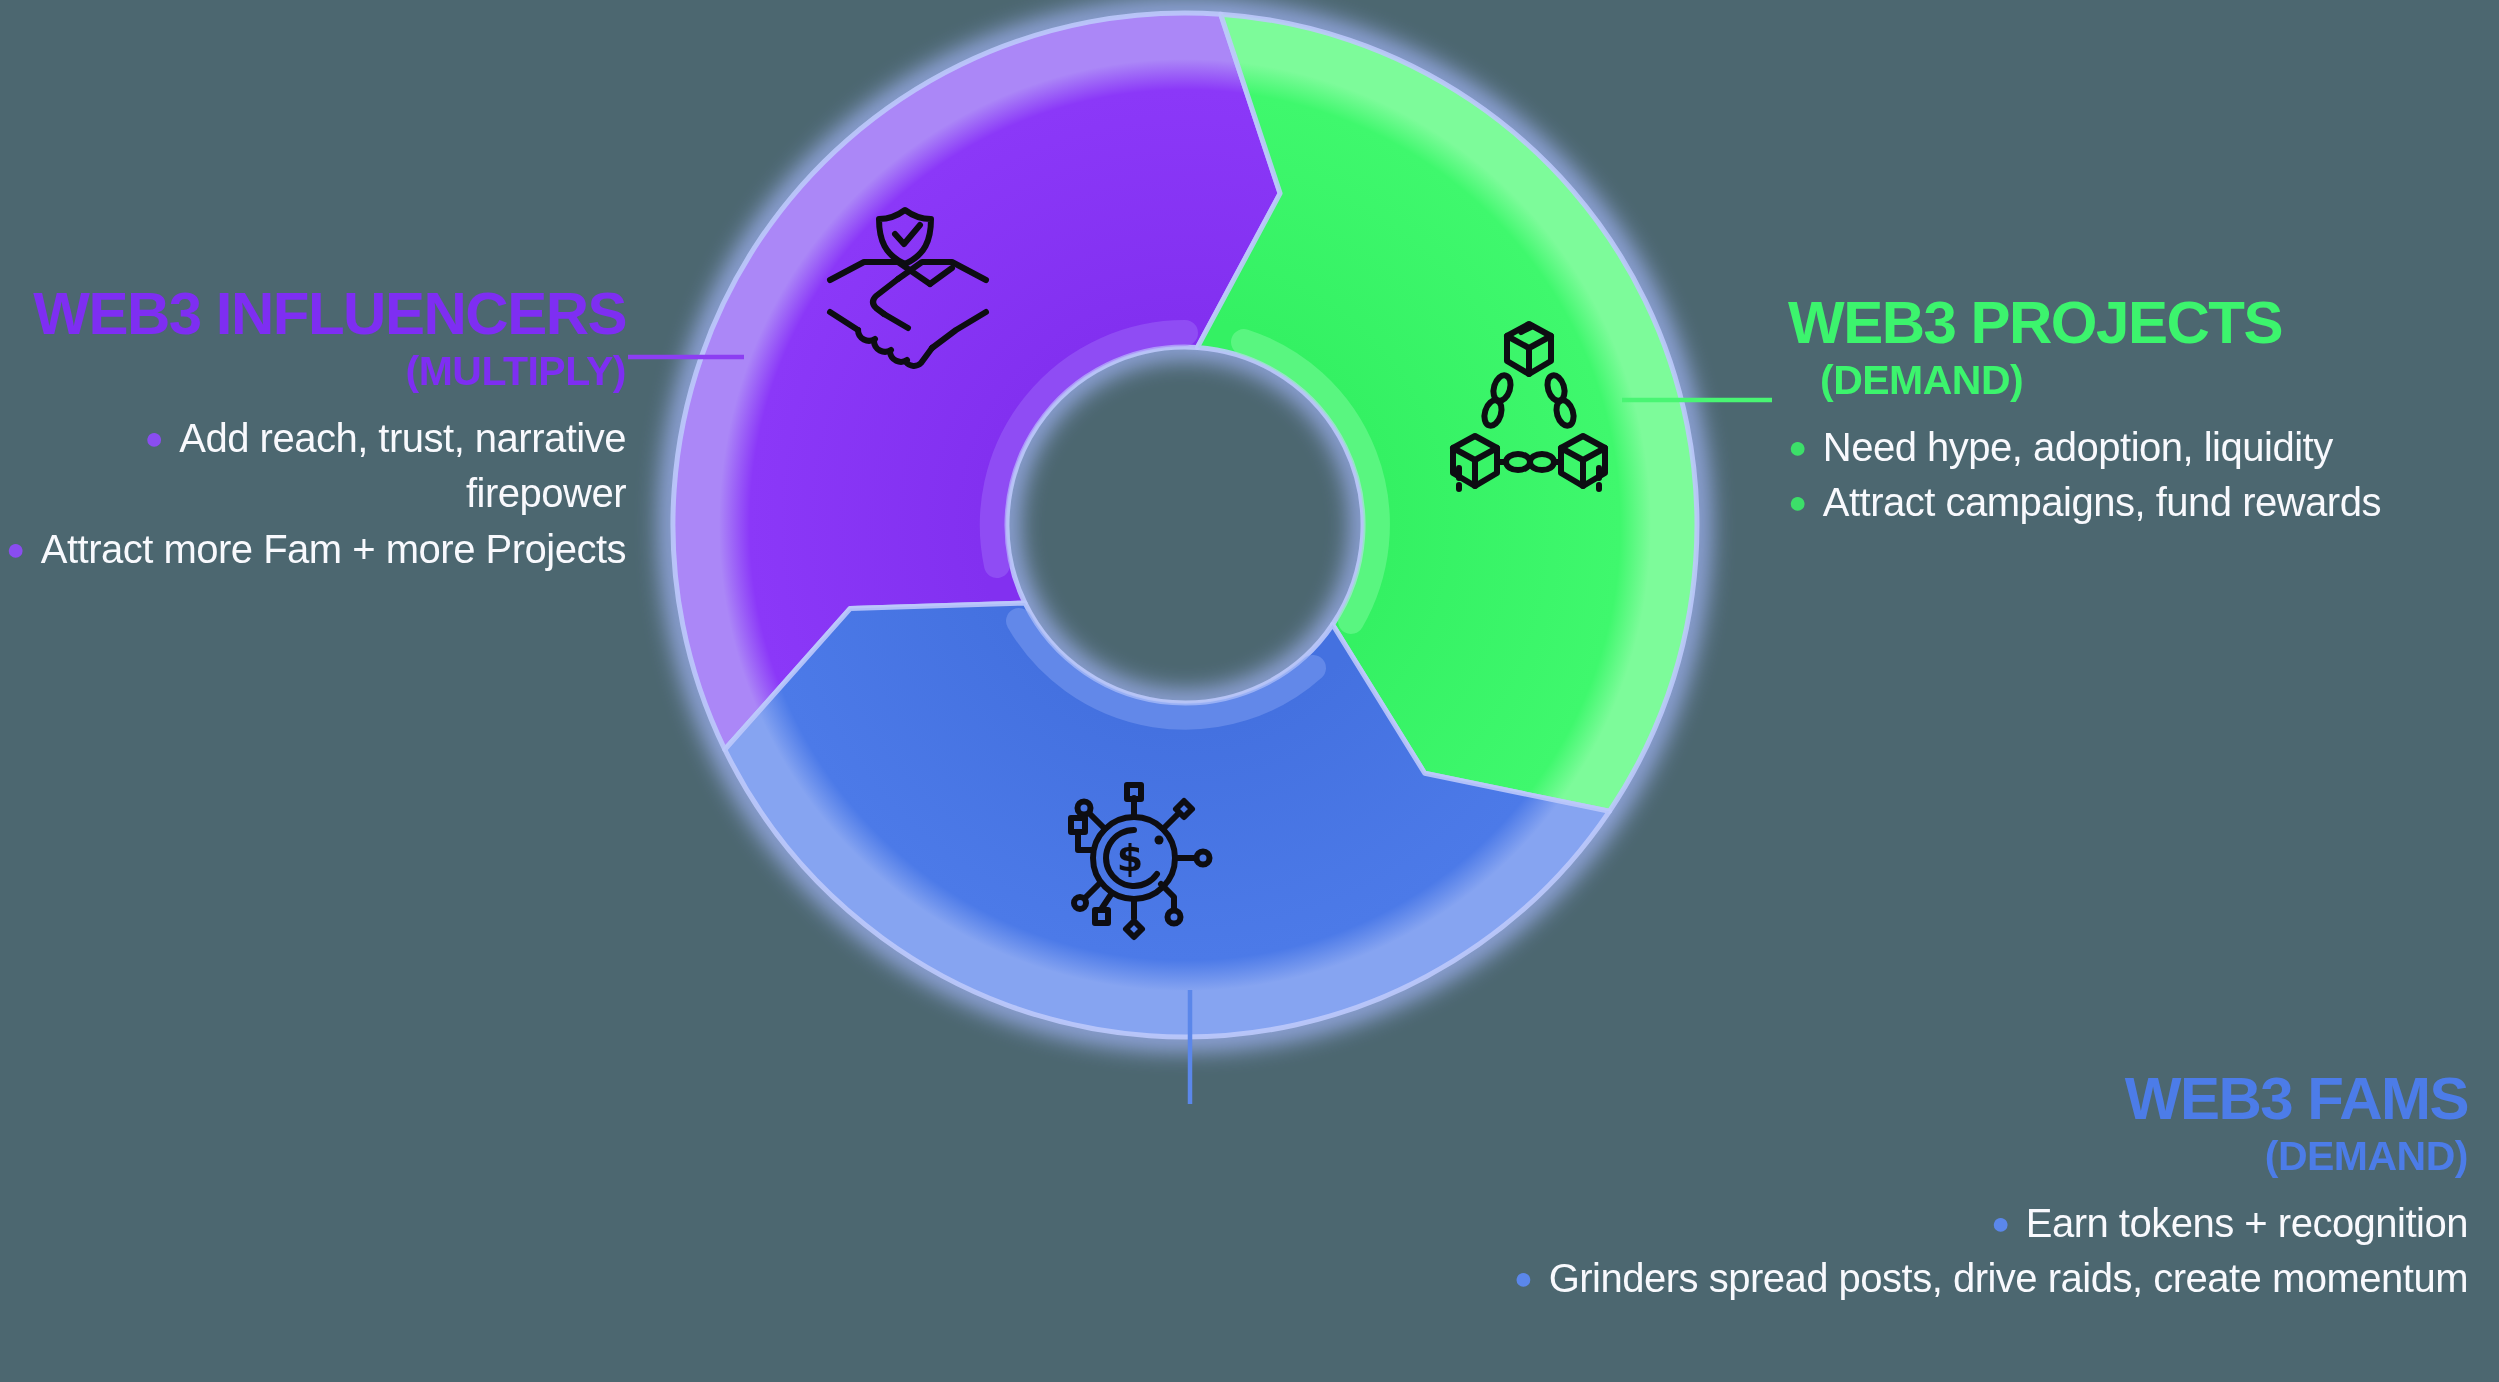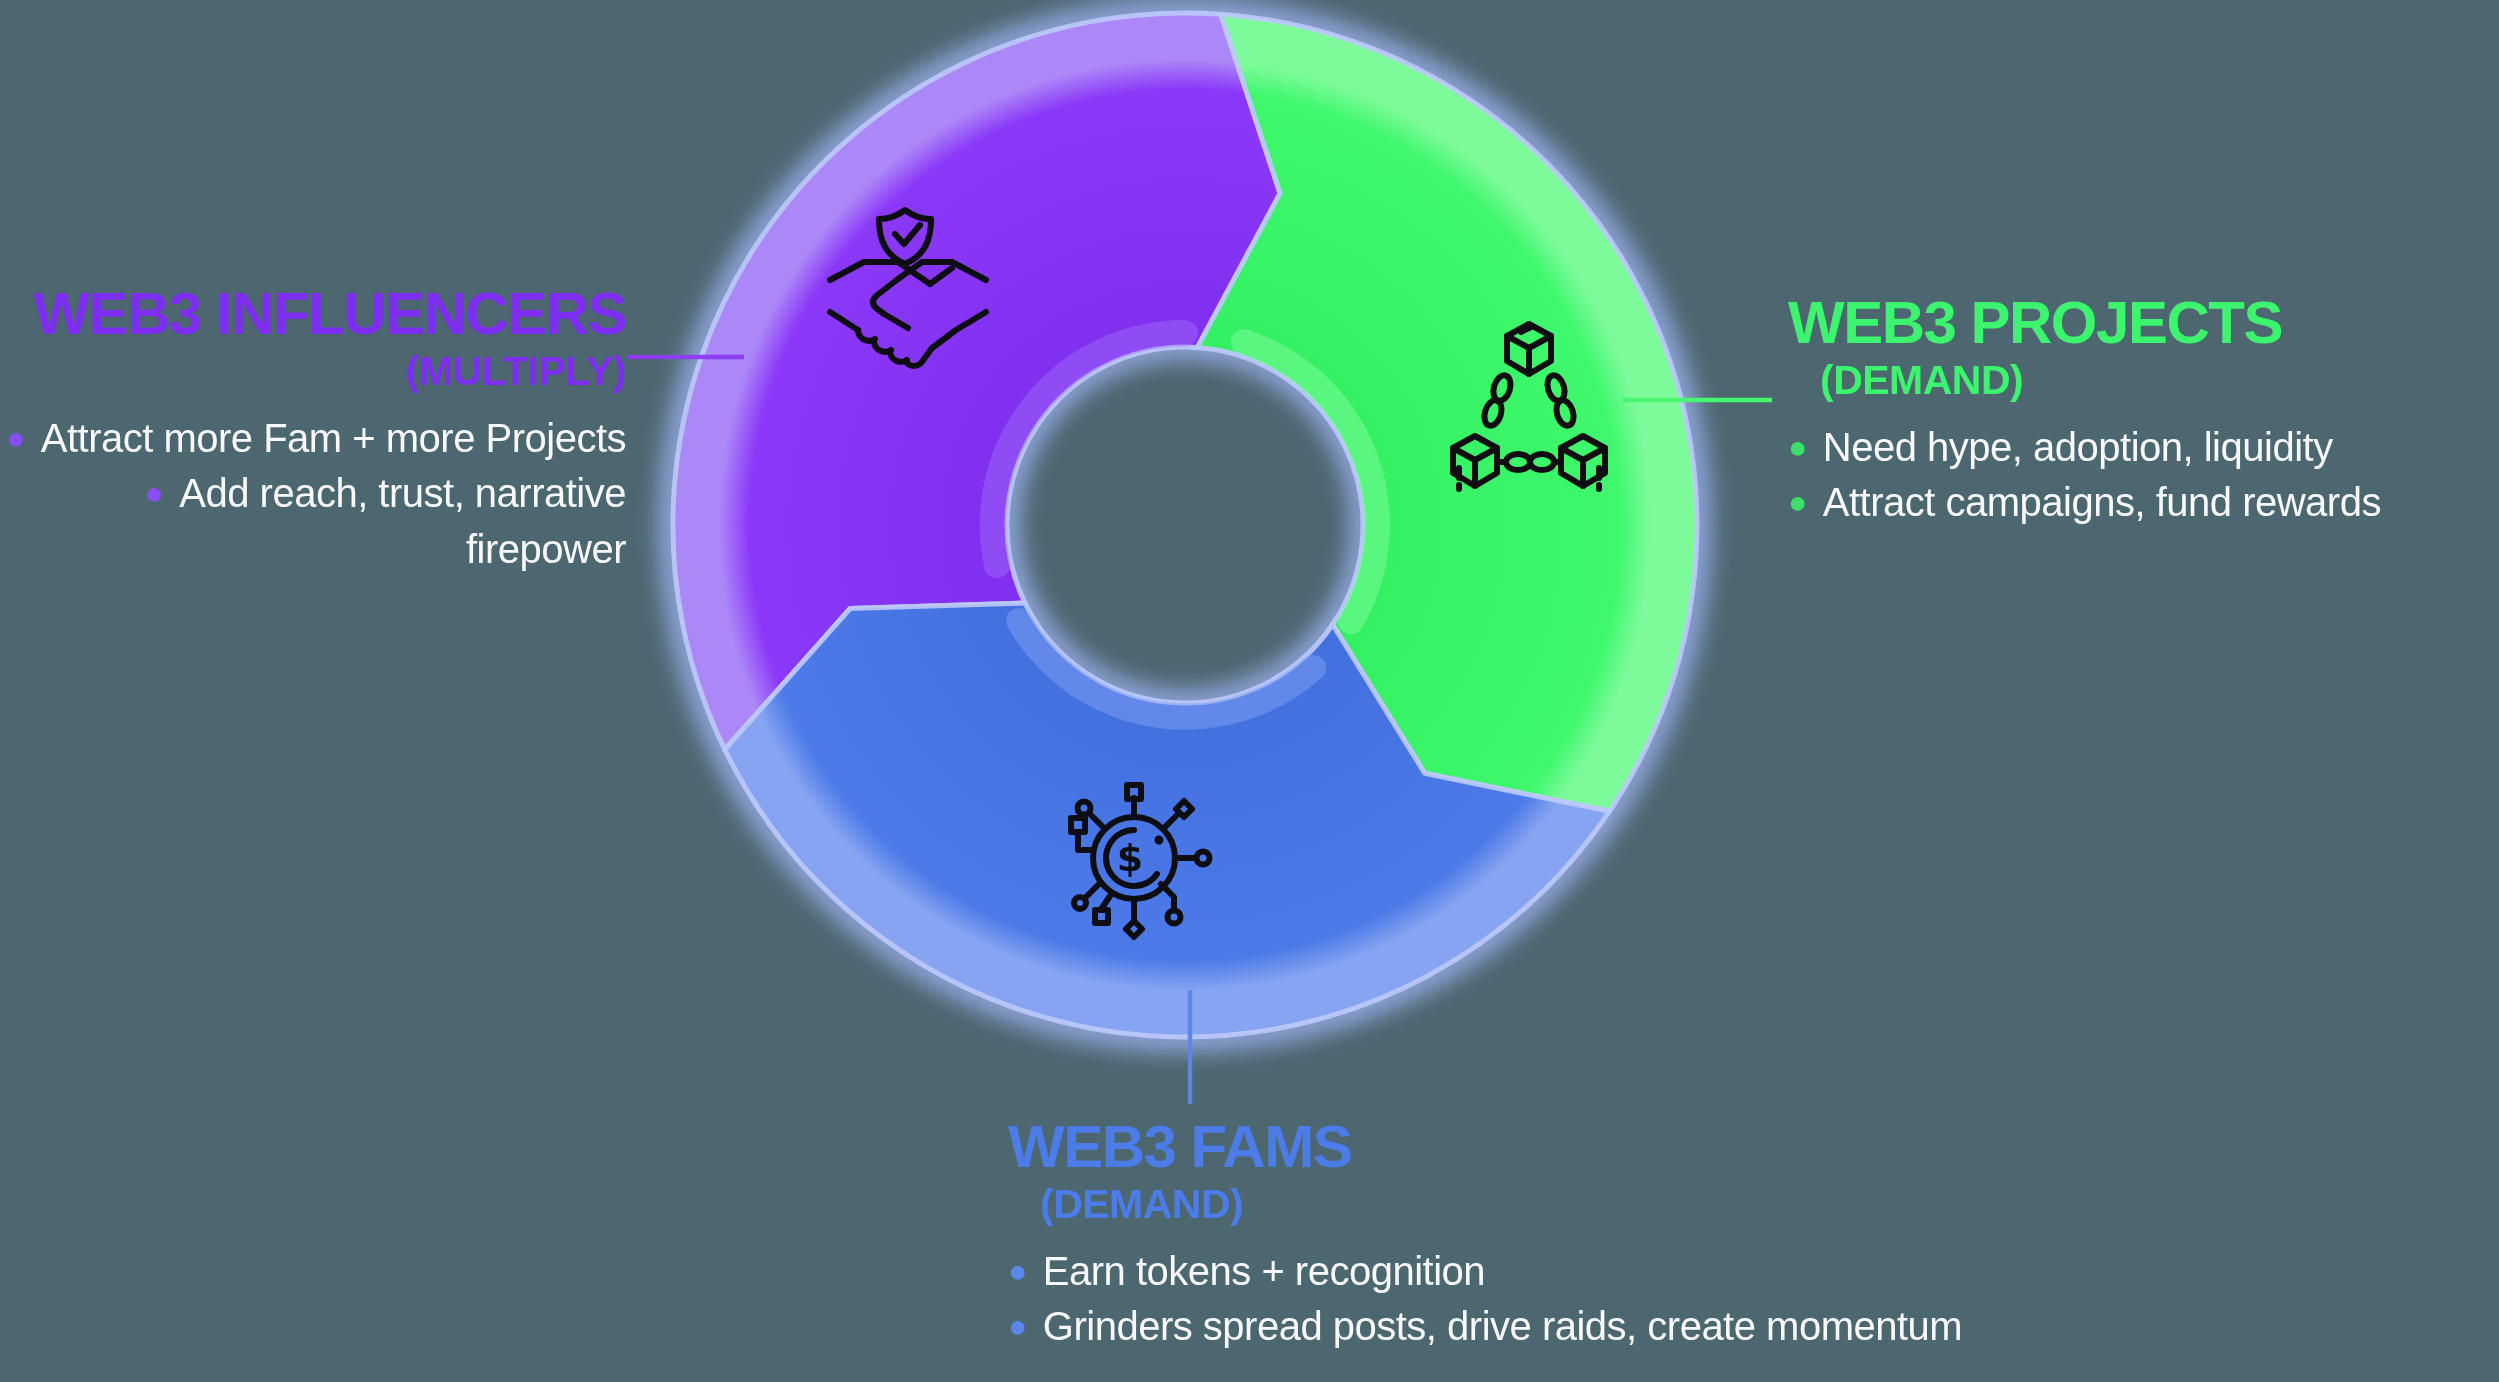--- a/index.html
+++ b/index.html
@@ -9,21 +9,21 @@
     font-family:"Liberation Sans",sans-serif;
   }
   svg.diagram{position:absolute;left:0;top:0;}
   .label-block{position:absolute;}
   .lb-title{font-weight:bold;font-size:60px;line-height:1.02;letter-spacing:-1.5px;}
   .lb-sub{font-weight:bold;font-size:41px;line-height:1.05;margin-top:6px;letter-spacing:-0.5px;padding-left:32px;}
   .bullets{margin-top:18px;font-size:40px;line-height:1.38;color:#f8f9fd;letter-spacing:-0.5px;}
   .bullet-dot{display:inline-block;margin-right:16px;font-size:0.8em;transform:translateY(-3px);}
   .block-influencers{left:4px;top:283px;width:622px;text-align:right;}
   .block-projects{left:1788px;top:292px;width:716px;text-align:left;}
-  .block-fams{left:1008px;top:1116px;width:1460px;text-align:left;}
+  .block-fams{left:1008px;top:1068px;width:1460px;text-align:right;}
   .purple-text{color:#7e2ef2;}
   .green-text{color:#3cf46d;}
   .blue-text{color:#4c7ce8;}
   .dot-purple{color:#8a4df0;}
   .dot-green{color:#3cdf69;}
   .dot-blue{color:#5b87ea;}
 </style>
 </head>
 <body>
 
@@ -142,22 +142,22 @@
         <path d="M78 141l8 8-8 8-8-8z"></path>
       <path d="M105 104l13 13v13"></path>
         <circle cx="118" cy="137" r="6.5"></circle>
     </g>
   </svg>
 
   <div class="label-block block-influencers">
     <div class="lb-title purple-text">WEB3 INFLUENCERS</div>
     <div class="lb-sub purple-text">(MULTIPLY)</div>
     <div class="bullets">
+      <div><span class="bullet-dot dot-purple">●</span><span>Add reach, trust, narrative firepower</span></div>
       <div><span class="bullet-dot dot-purple">●</span><span>Attract more Fam + more Projects</span></div>
-      <div><span class="bullet-dot dot-purple">●</span><span>Add reach, trust, narrative firepower</span></div>
     </div>
   </div>
 
   <div class="label-block block-projects">
     <div class="lb-title green-text">WEB3 PROJECTS</div>
     <div class="lb-sub green-text">(DEMAND)</div>
     <div class="bullets">
       <div><span class="bullet-dot dot-green">●</span><span>Need hype, adoption, liquidity</span></div>
       <div><span class="bullet-dot dot-green">●</span><span>Attract campaigns, fund rewards</span></div>
     </div>

